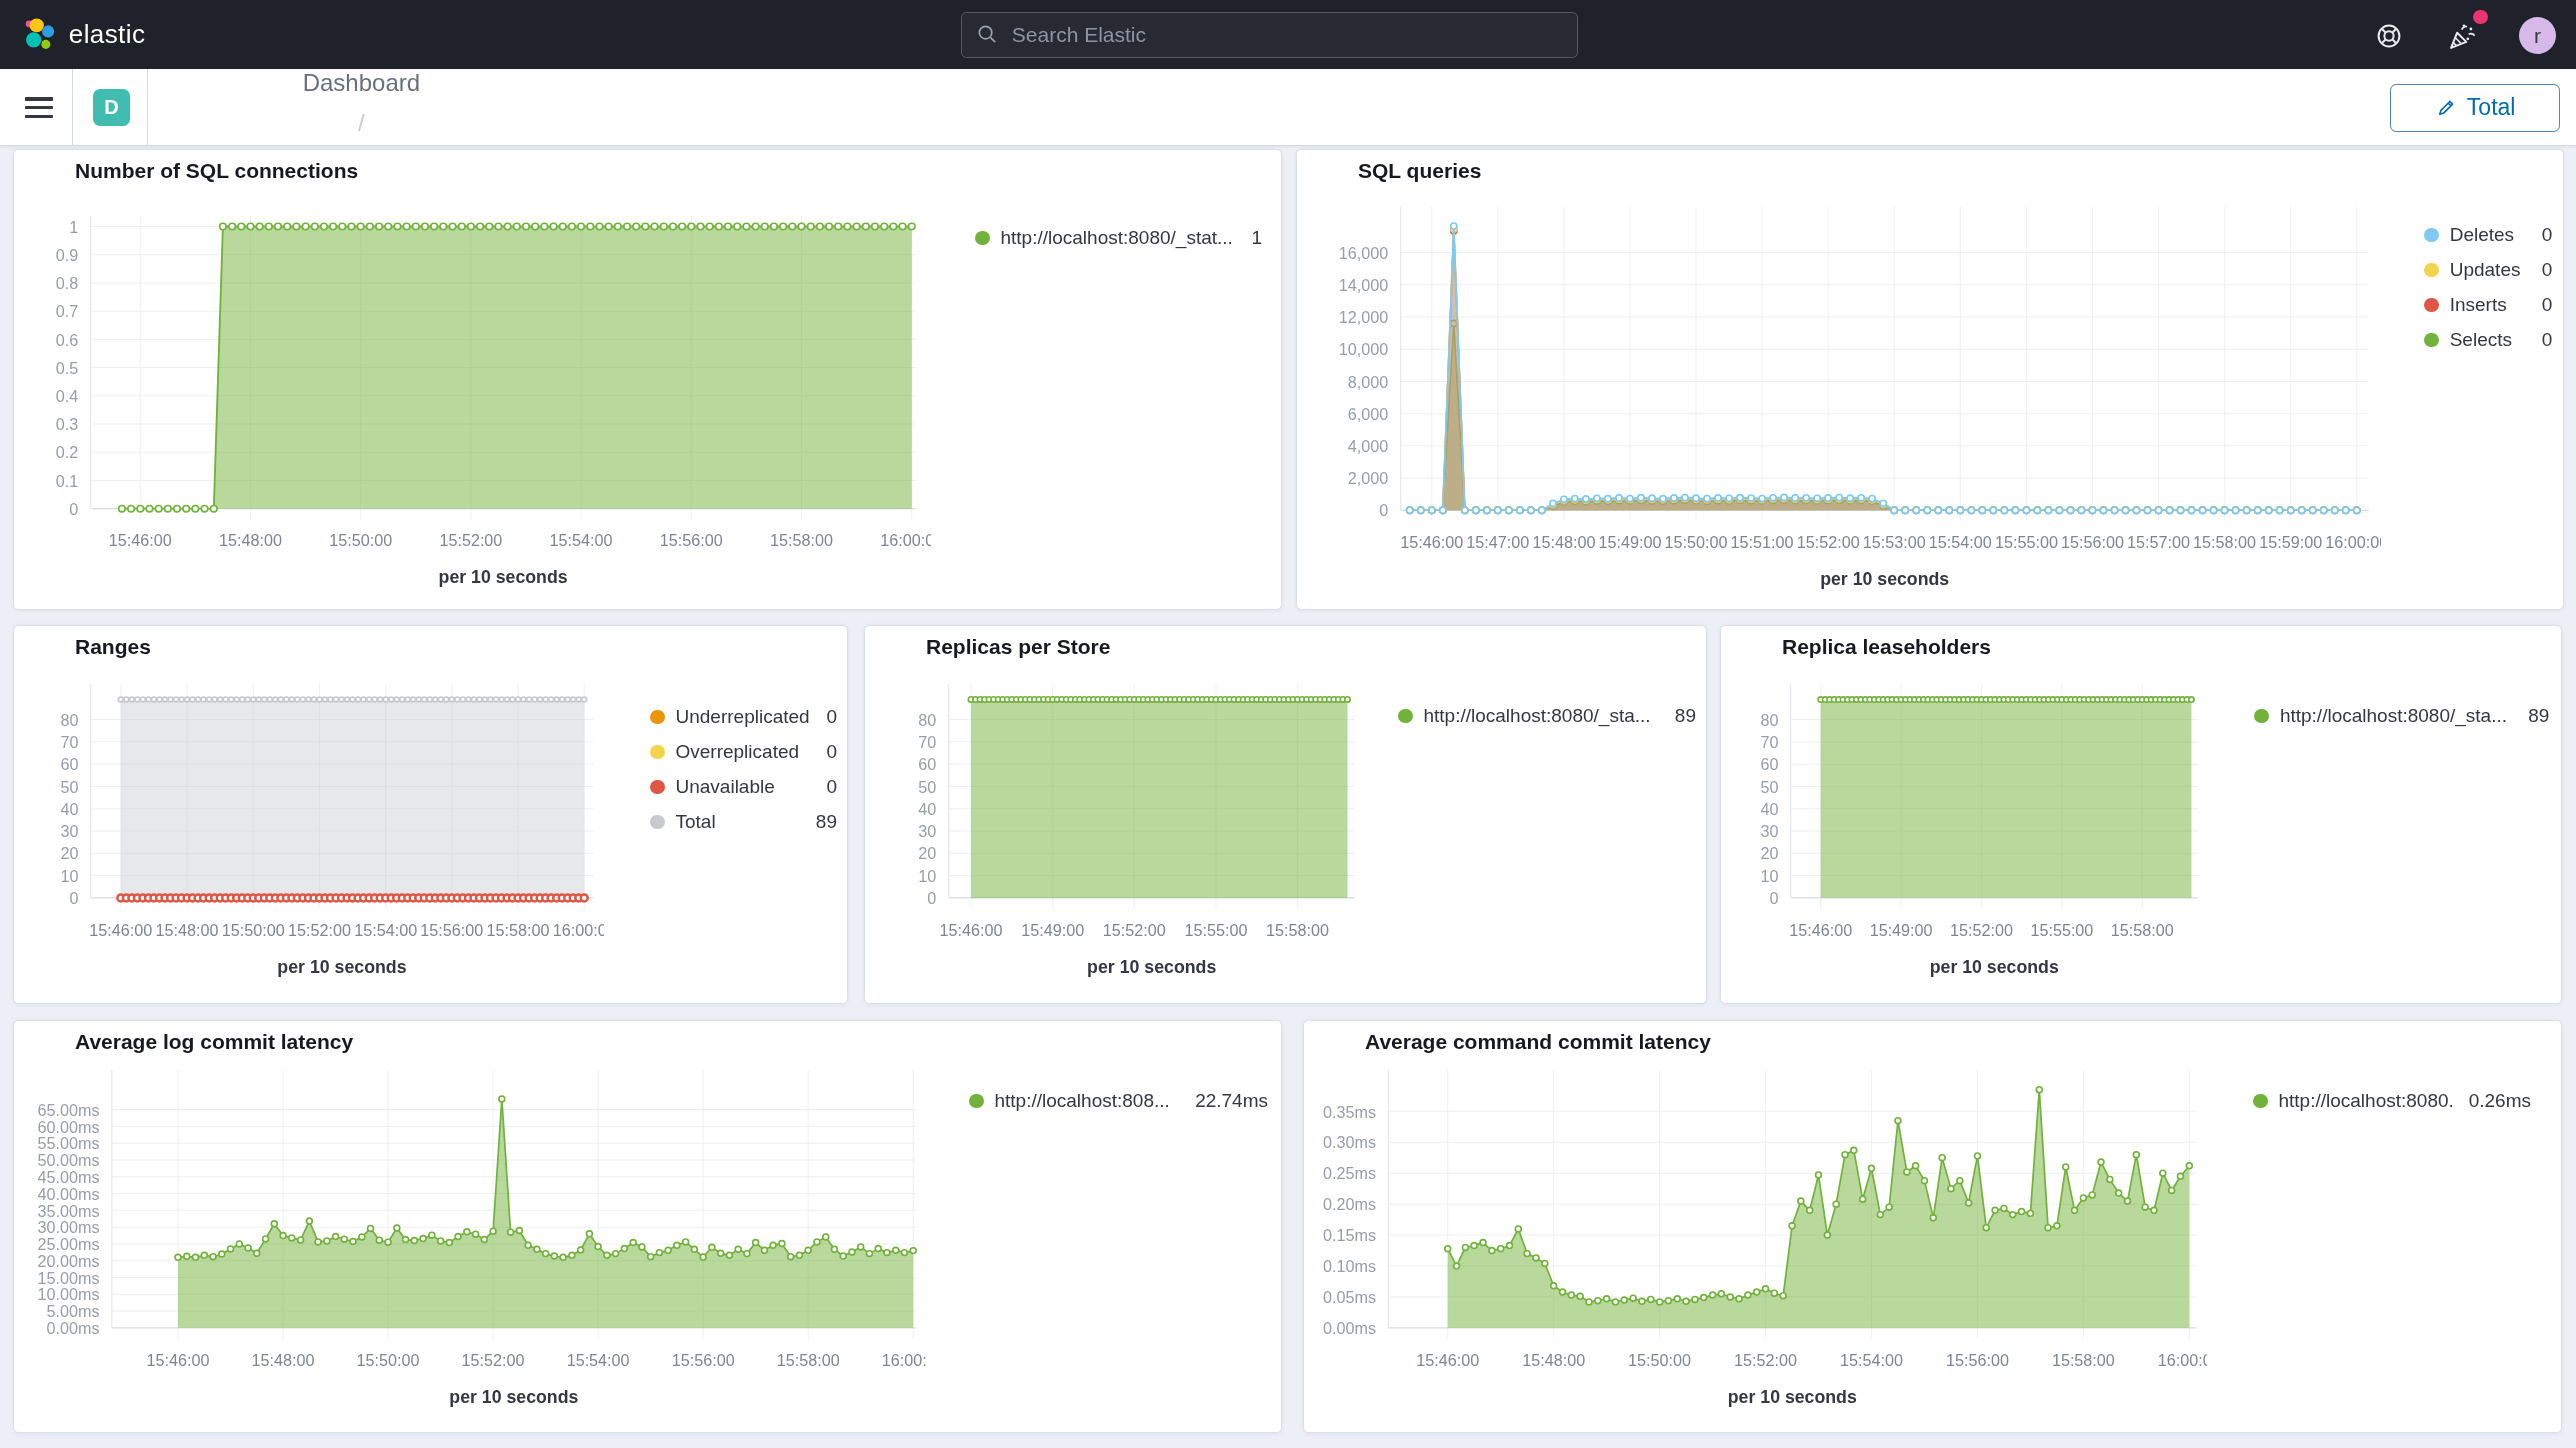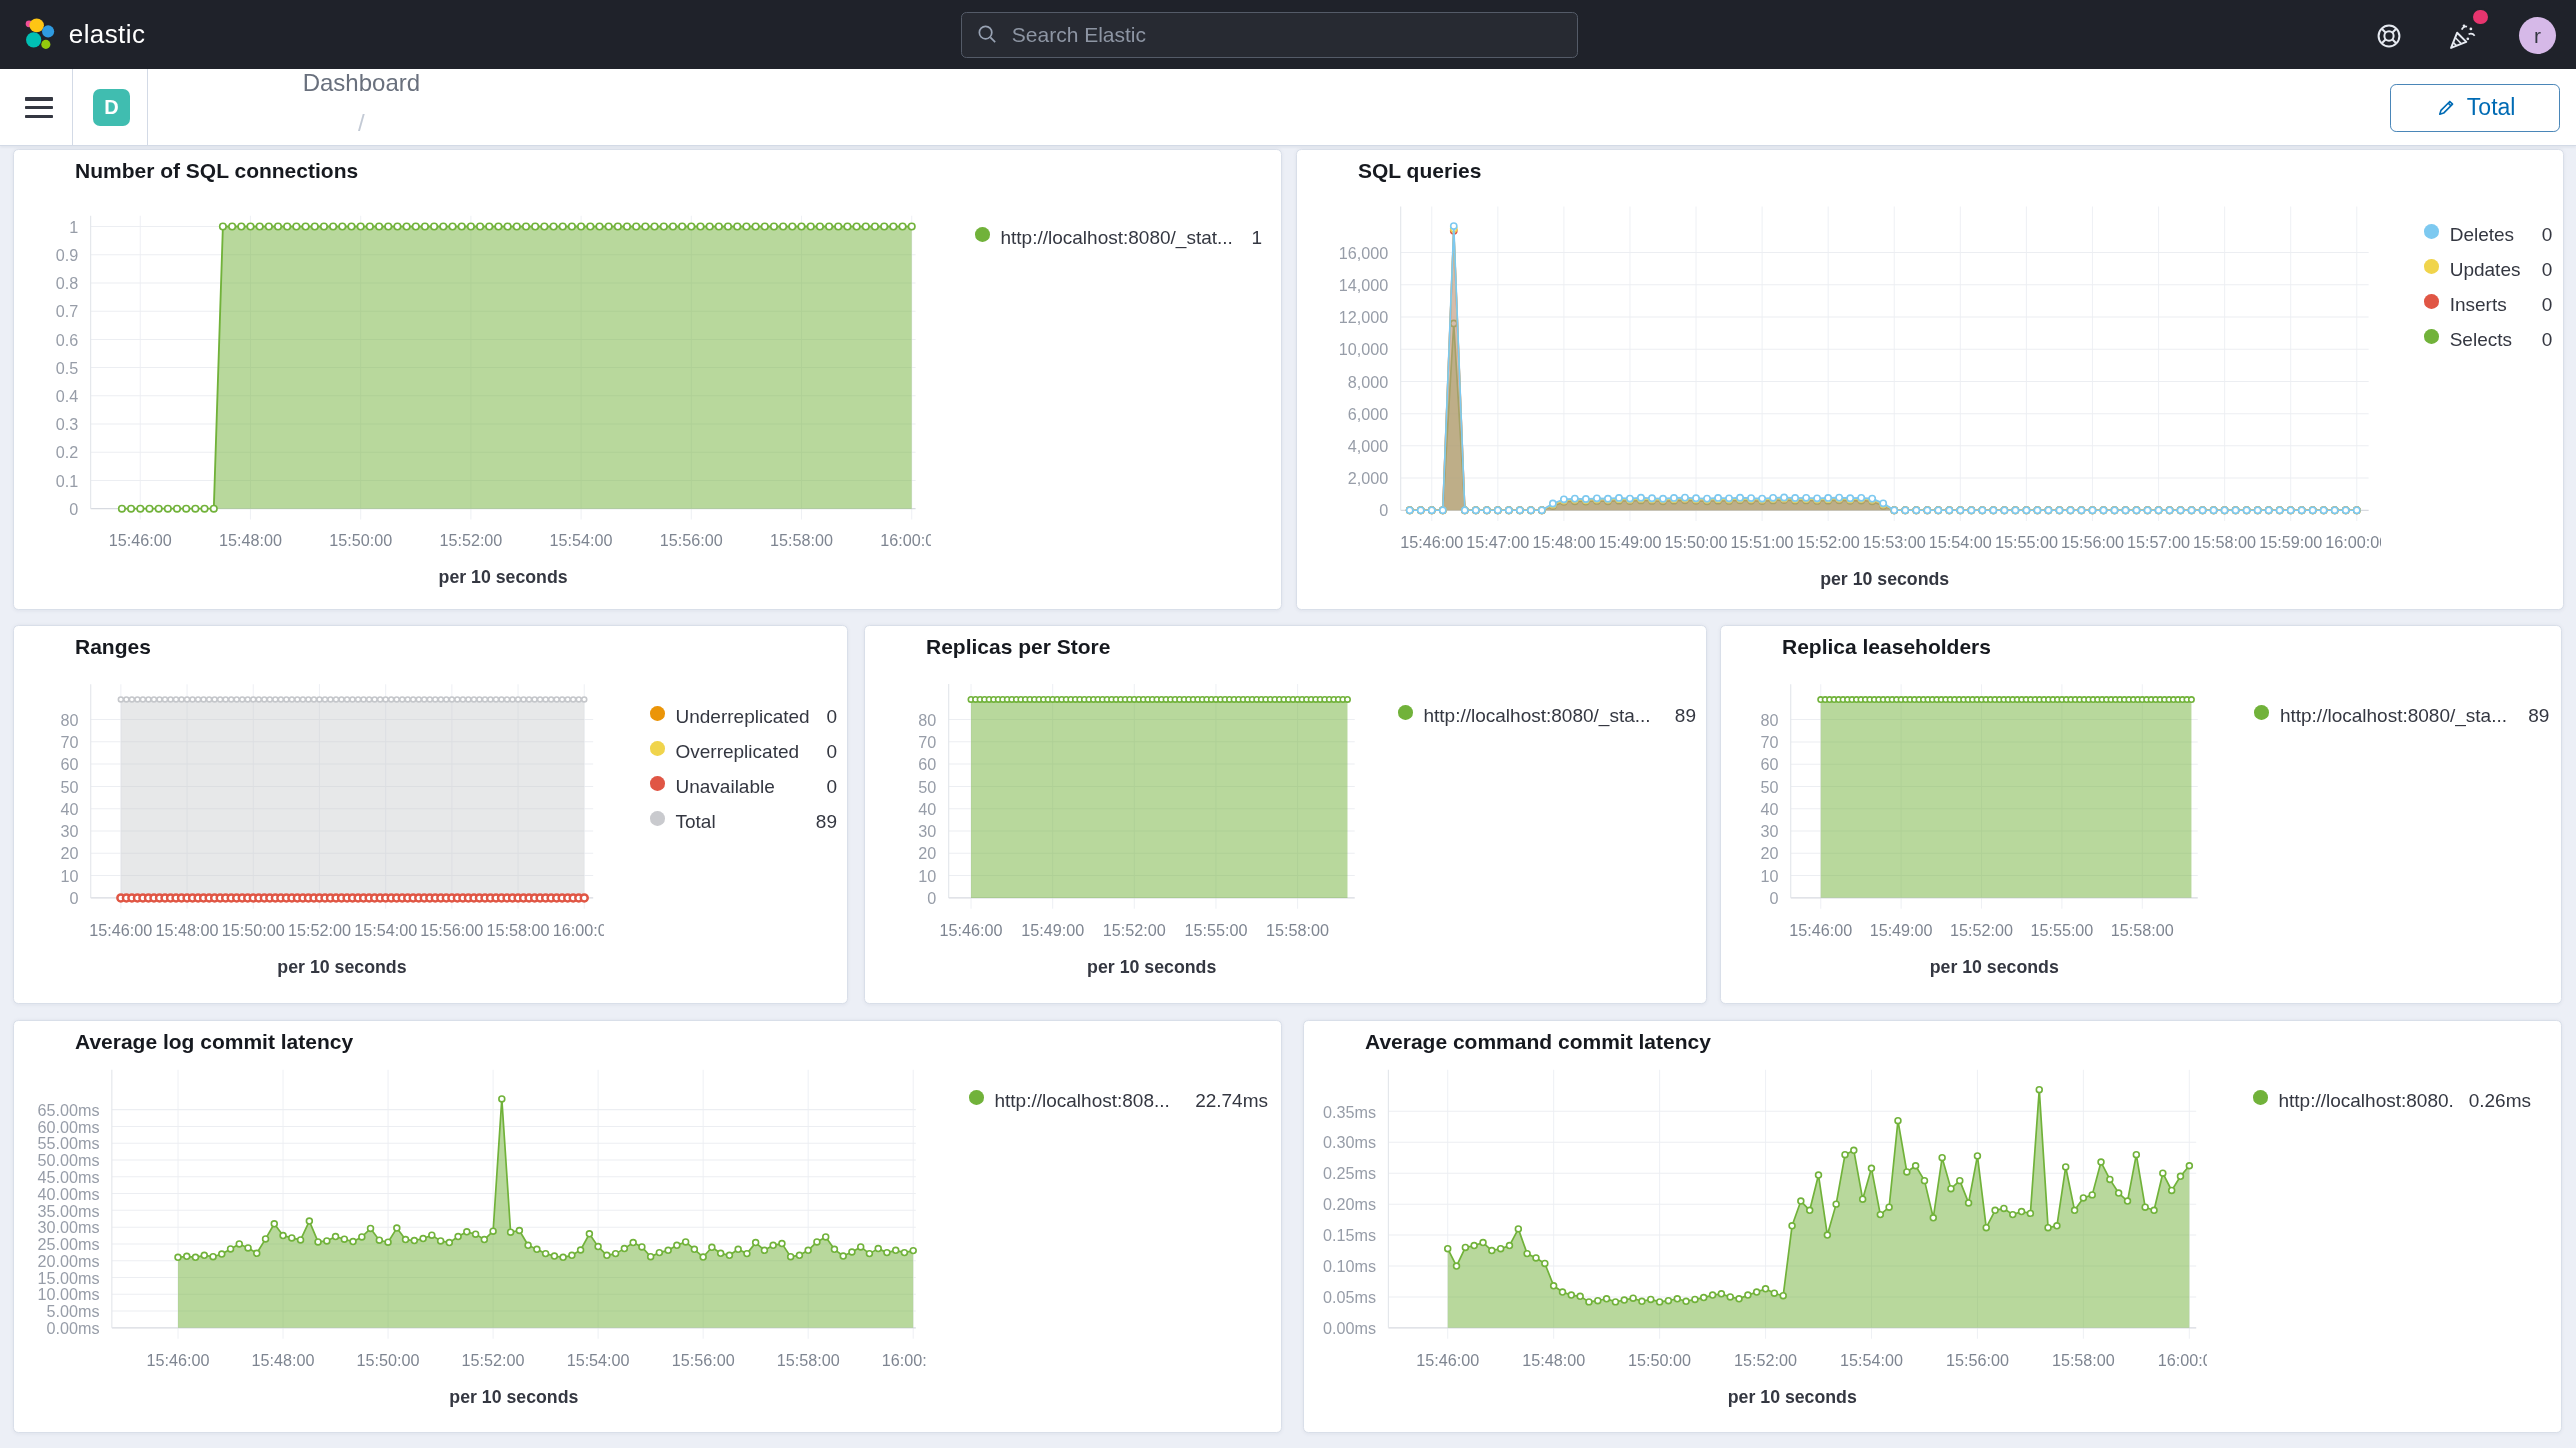--- a/index.html
+++ b/index.html
@@ -47,21 +47,21 @@
 
   
   .panel{position:absolute;background:#FFFFFF;border:0.8px solid #D9DFE9;border-radius:5.4px;
          box-shadow:0 0.8px 3.9px rgba(60,70,100,.07);}
   .ptitle{position:absolute;left:17px;top:9.3px;font-size:21px;font-weight:700;color:#16191F;
           cursor:pointer;white-space:nowrap;margin-left:44px;}
   .chart-host{position:absolute;}
   svg text{font-family:"Liberation Sans",sans-serif;}
 
   .legend{position:absolute;display:flex;flex-direction:column;}
-  .lrow{display:flex;margin-bottom:13px;cursor:pointer;}
+  .lrow{display:flex;align-items:center;margin-bottom:13px;cursor:pointer;}
   .ldot{width:14.7px;height:14.7px;border-radius:50%;flex:none;margin-right:10.8px;}
   .llabel{flex:1;font-size:19px;color:#343741;white-space:nowrap;overflow:hidden;}
   .lval{flex:none;text-align:right;font-size:19px;color:#343741;margin-left:14px;}
 </style>
 </head>
 <body>
 
 <div class="page">
 
   <div class="hdr">

